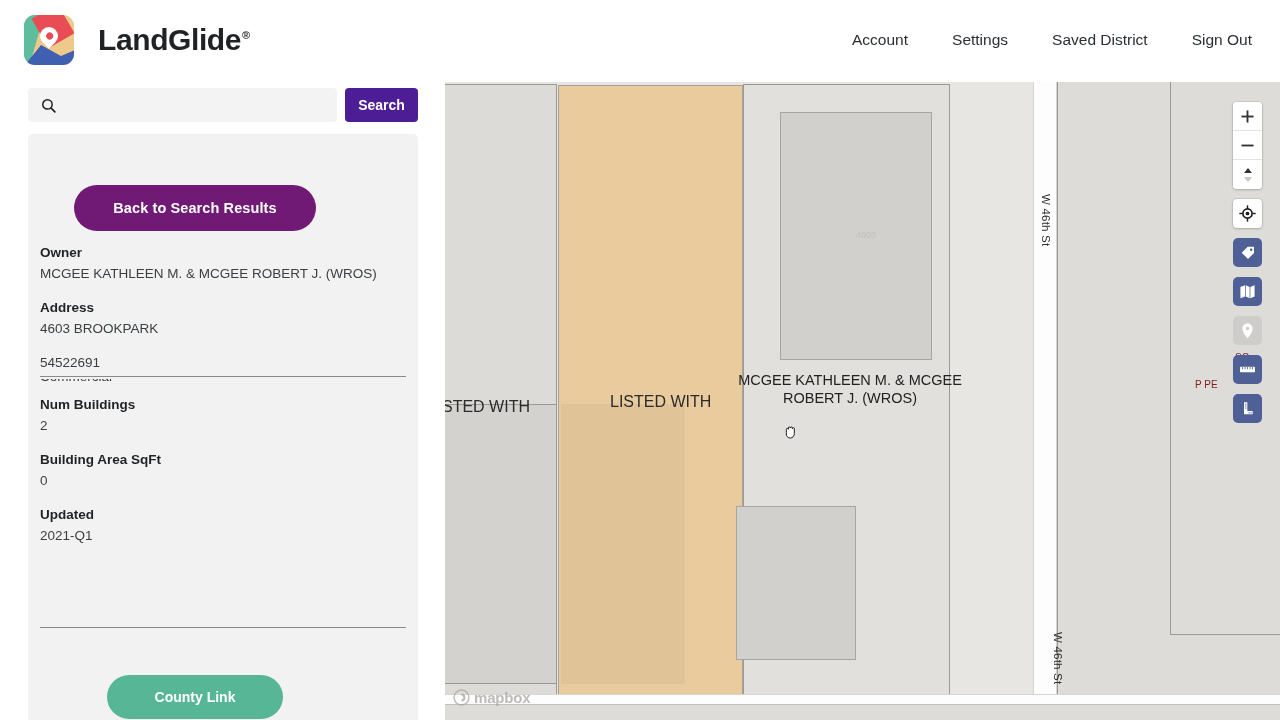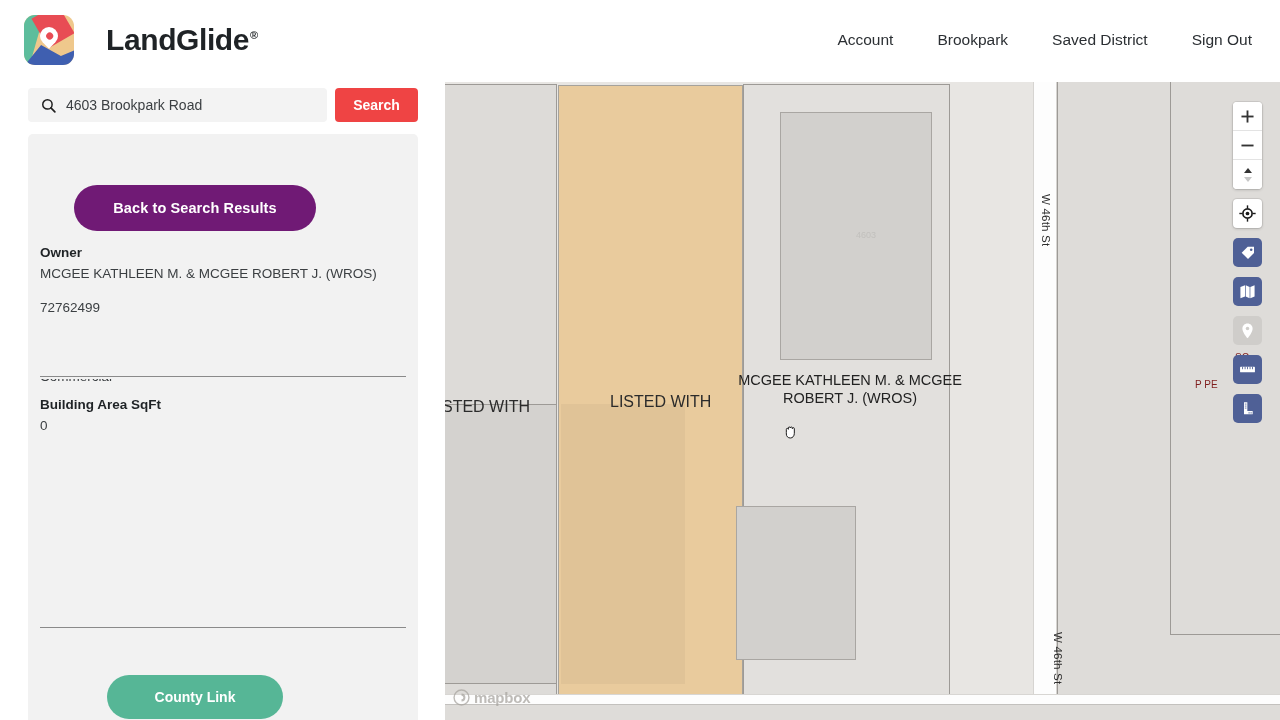--- a/index.html
+++ b/index.html
@@ -81,21 +81,21 @@
     width: 7px; height: 7px;
     margin: -3.5px 0 0 -3.5px;
     background: #e84c54;
     border-radius: 50%;
   }
 
   .brand-name {
     font-size: 30px;
     font-weight: bold;
     color: #1f2326;
-    margin-left: 32px;
+    margin-left: 24px;
     letter-spacing: -0.4px;
     position: relative;
   }
   .brand-reg {
     font-size: 11px;
     vertical-align: super;
     font-weight: bold;
     color: #1f2326;
     margin-left: 1px;
   }
@@ -153,22 +153,22 @@
     border: none;
     background: transparent;
     outline: none;
     font-family: "Liberation Sans", sans-serif;
     font-size: 14px;
     color: #3b3f42;
     width: 100%;
     height: 100%;
   }
   .search-btn {
-    width: 83px;
-    background: #ef4444;
+    width: 73px;
+    background: #4c1d95;
     color: #ffffff;
     border: none;
     border-radius: 4px;
     font-family: "Liberation Sans", sans-serif;
     font-size: 14px;
     font-weight: bold;
     cursor: pointer;
   }
 
   .panel {
@@ -416,62 +416,71 @@
       <div class="seg-blue"></div>
       <div class="pin"></div>
     </div>
     <div class="brand-name">
       <span>LandGlide</span><span class="brand-reg">®</span>
     </div>
   </div>
 
   <nav class="nav">
     <a href="#">Account</a>
-    <a href="#">Brookpark</a>
+    <a href="#">Settings</a>
     <a href="#">Saved District</a>
     <a href="#">Sign Out</a>
   </nav>
 </div>
 
 <div class="sidebar">
 
   <div class="search-row">
     <div class="search-box">
       <svg class="search-icon" viewBox="0 0 24 24">
         <circle cx="10.5" cy="10.5" r="6.6" fill="none" stroke="#1f1f1f" stroke-width="2.1"></circle>
         <line x1="15.4" y1="15.4" x2="21" y2="21" stroke="#1f1f1f" stroke-width="2.4" stroke-linecap="round"></line>
       </svg>
-      <input class="search-input" type="text" value="4603 Brookpark Road" style="">
     </div>
     <button class="search-btn">Search</button>
   </div>
 
   <div class="panel"></div>
 
   <button class="back-btn">Back to Search Results</button>
 
   <div class="fields-top">
     <div class="field">
       <div class="field-label">Owner</div>
       <div class="field-value">MCGEE KATHLEEN M. &amp; MCGEE ROBERT J. (WROS)</div>
     </div>
     <div class="field">
+      <div class="field-label">Address</div>
+      <div class="field-value">4603 BROOKPARK</div>
     </div>
     <div class="field">
-      <div class="field-value">72762499</div>
+      <div class="field-value">54522691</div>
     </div>
   </div>
 
   <div class="scroll-region">
     <div class="clipped-row">
       <div class="field-value">Commercial</div>
     </div>
     <div class="field">
+      <div class="field-label">Num Buildings</div>
+      <div class="field-value">2</div>
+    </div>
+    <div class="field">
       <div class="field-label">Building Area SqFt</div>
       <div class="field-value">0</div>
+    </div>
+    <div class="field">
+      <div class="field-label">Updated</div>
+      <div class="field-value">2021-Q1</div>
     </div>
   </div>
 
   <button class="county-btn">County Link</button>
 </div>
 
 <div class="map">
 
   <div class="parcel" style="left:-10px; top:2px; width:122px; height:640px;"></div>
 

